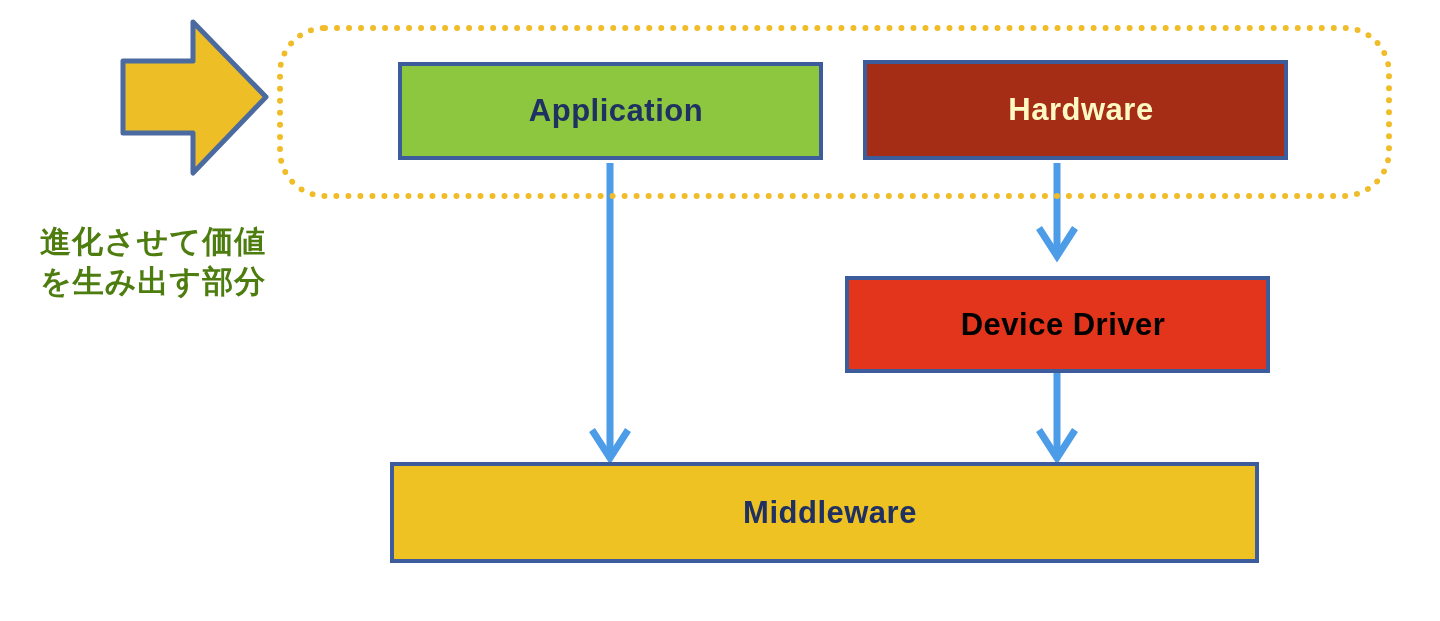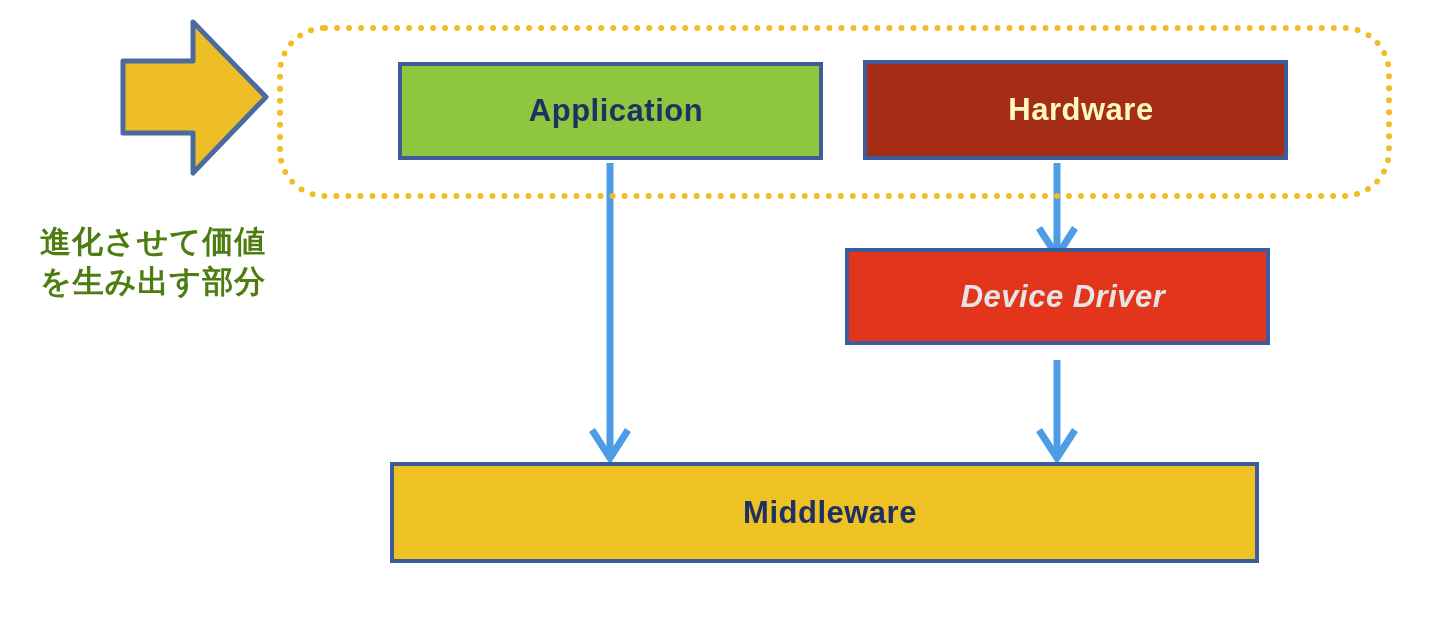--- a/index.html
+++ b/index.html
@@ -56,26 +56,25 @@
     left: 845px;
     top: 60px;
     width: 425px;
     height: 100px;
     background: #a52d15;
     color: #fef9c3;
     margin-left: 18px;
   }
   .node-device-driver {
     left: 845px;
-    top: 248px;
+    top: 276px;
     width: 425px;
     height: 97px;
     background: #e2351b;
-    color: #e5e5e5;
-    font-style: italic;
+    color: #000000;
   }
   .node-middleware {
     left: 390px;
     top: 462px;
     width: 869px;
     height: 101px;
     background: #eec222;
   }
   .annotation {
     position: absolute;

